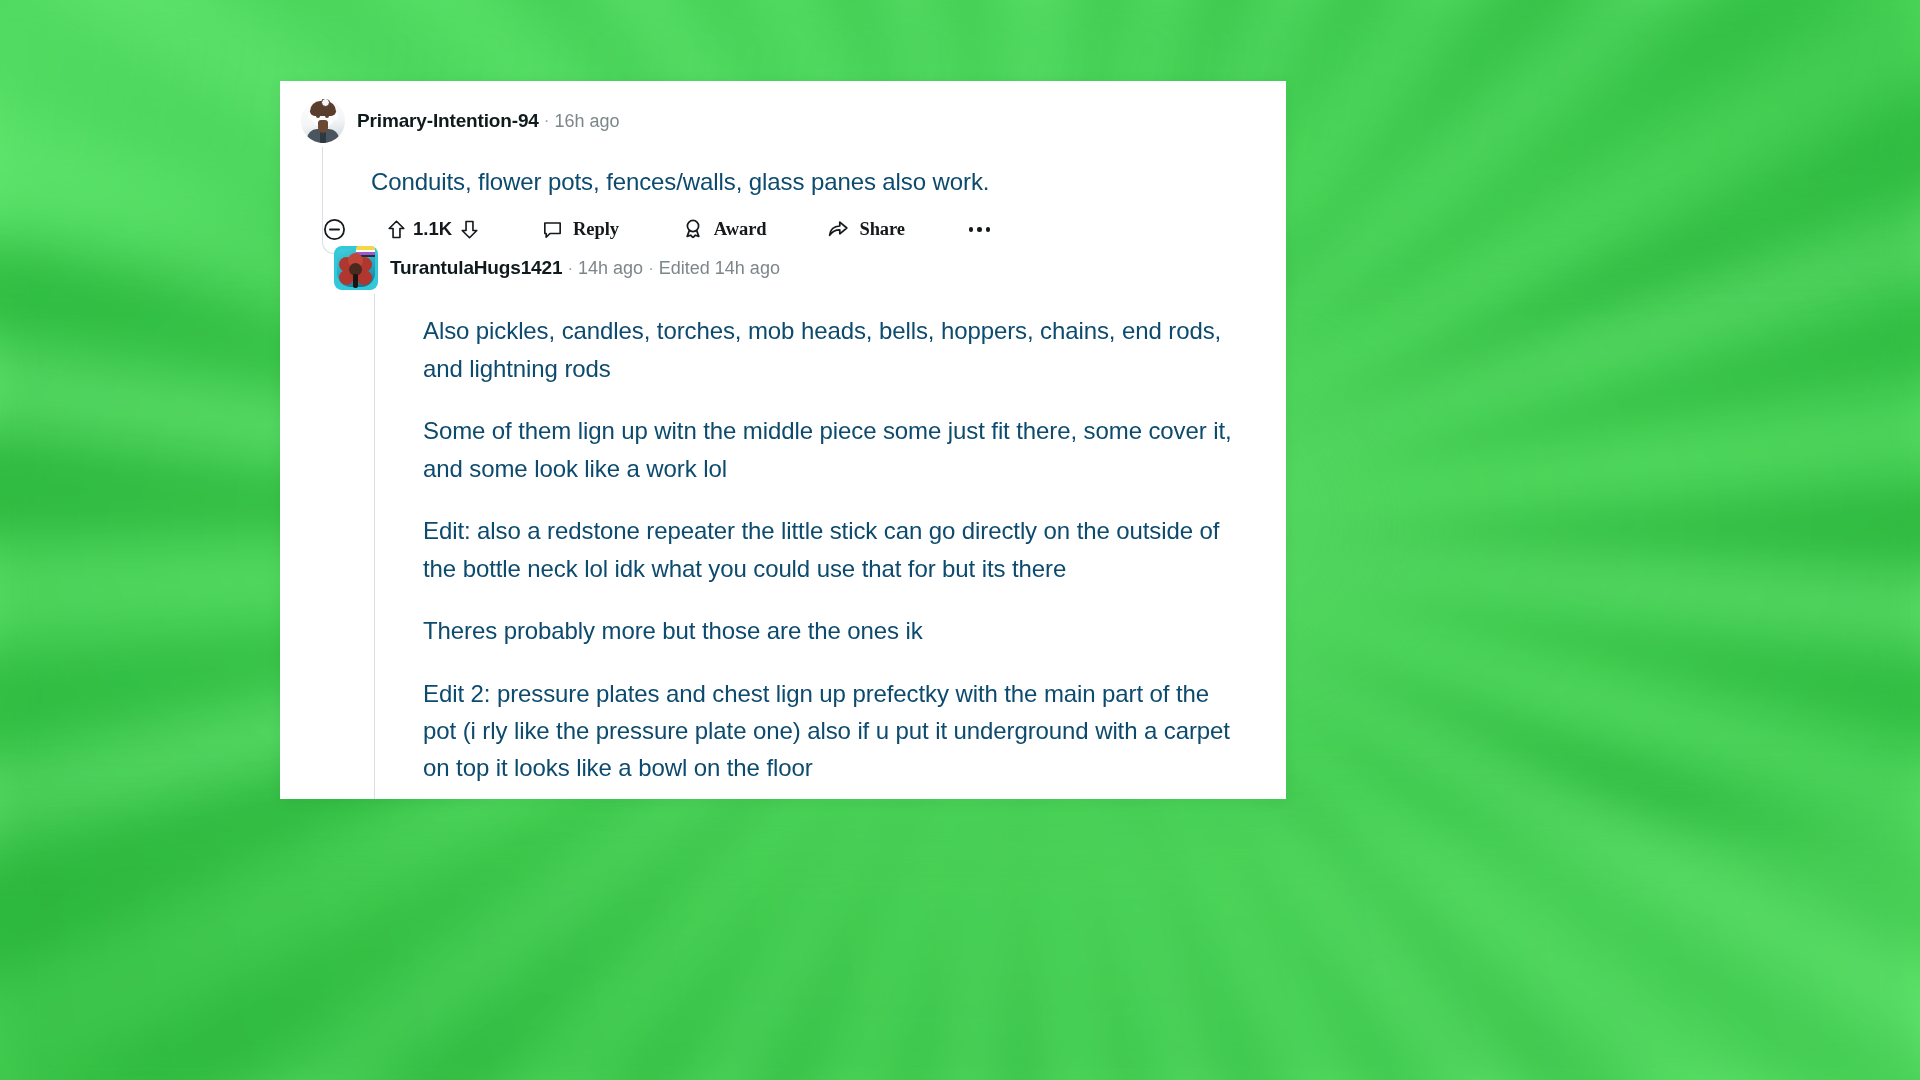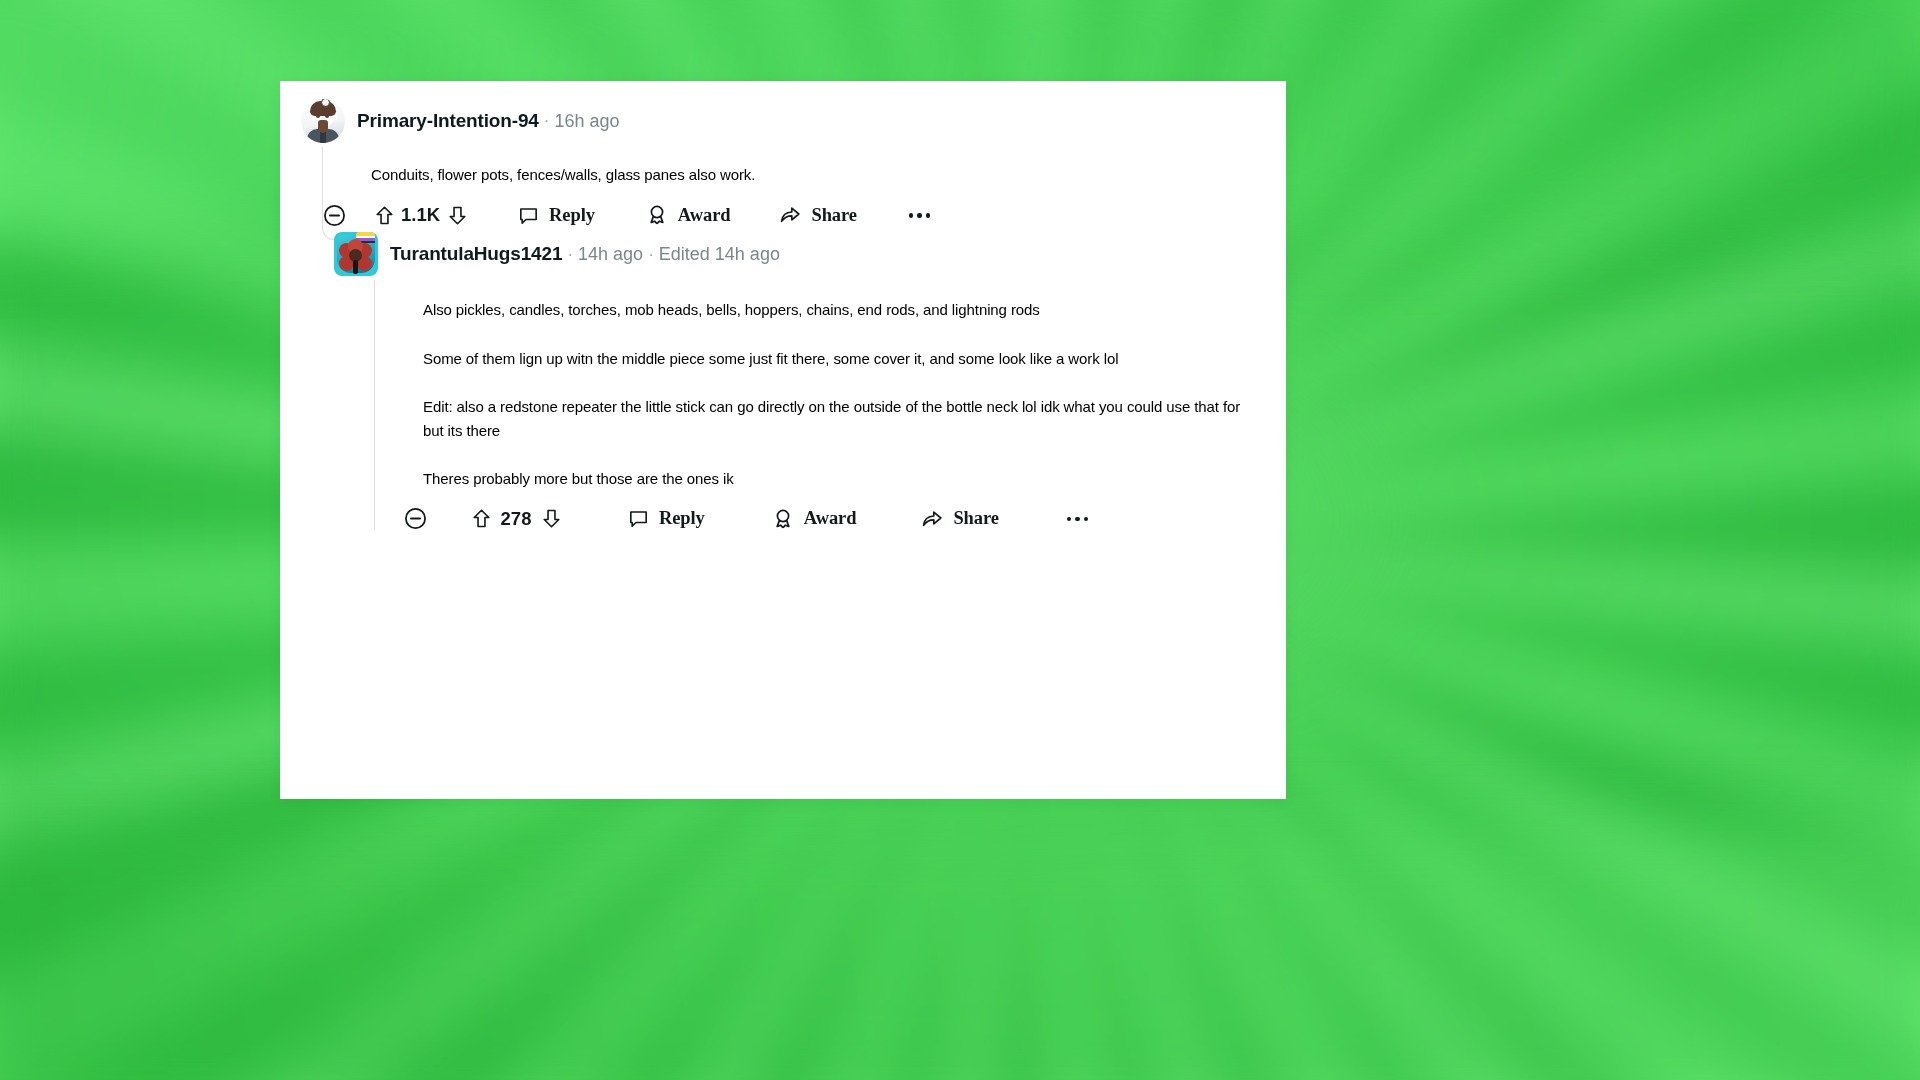--- a/index.html
+++ b/index.html
@@ -220,23 +220,23 @@
     color: #9aa3a6;
     font-size: 17px;
     margin: 0 5px;
   }
   .meta-time {
     font-size: 18px;
     color: #7c8789;
   }
 
   .c-body {
-    font-size: 15px;
+    font-size: 24px;
     line-height: 1.56;
-    color: #000000;
+    color: #0c4a6e;
     letter-spacing: -.1px;
   }
   .c-body p + p { margin-top: 25px; }
 
   
   .rail {
     position: absolute;
     top: 0;
     bottom: 0;
     width: 1px;
@@ -323,21 +323,21 @@
       </div>
     </div>
 
     <div style="position:relative;">
       <div class="rail" style="left:42px; top:4px; bottom:0;"></div>
 
       <div class="c-body" style="padding:20px 30px 0 91px;">
         <p>Conduits, flower pots, fences/walls, glass panes also work.</p>
       </div>
 
-      <div class="actions" style="padding:18px 8px 0 37px; gap:0;">
+      <div class="actions" style="padding:18px 8px 0 37px; gap:12px;">
 
         <div class="icon-btn" style="width:34px;">
           <svg width="25" height="25" viewBox="0 0 24 24" fill="none" stroke="#15191b" stroke-width="1.7">
             <circle cx="12" cy="12" r="9.2"></circle>
               <line x1="7.6" y1="12" x2="16.4" y2="12" stroke-linecap="round"></line>
           </svg>
         </div>
 
         <div style="display:flex;align-items:center;gap:2px;margin-left:18px;">
           <div class="icon-btn" style="width:30px;">
@@ -417,20 +417,21 @@
     </div>
 
     <div style="position:relative;">
       <div class="rail" style="left:94px; top:4px; bottom:0;"></div>
 
       <div class="c-body" style="padding:22px 40px 0 143px;">
         <p>Also pickles, candles, torches, mob heads, bells, hoppers, chains, end rods, and lightning rods</p>
         <p>Some of them lign up witn the middle piece some just fit there, some cover it, and some look like a work lol</p>
         <p>Edit: also a redstone repeater the little stick can go directly on the outside of the bottle neck lol idk what you could use that for but its there</p>
         <p>Theres probably more but those are the ones ik</p>
+        <p>Edit 2: pressure plates and chest lign up prefectky with the main part of the pot (i rly like the pressure plate one) also if u put it underground with a carpet on top it looks like a bowl on the floor</p>
       </div>
 
       <div class="actions" style="padding:17px 0 0 118px; gap:16px;">
 
         <div class="icon-btn" style="width:34px;">
           <svg width="25" height="25" viewBox="0 0 24 24" fill="none" stroke="#15191b" stroke-width="1.7">
             <circle cx="12" cy="12" r="9.2"></circle>
               <line x1="7.6" y1="12" x2="16.4" y2="12" stroke-linecap="round"></line>
           </svg>
         </div>

